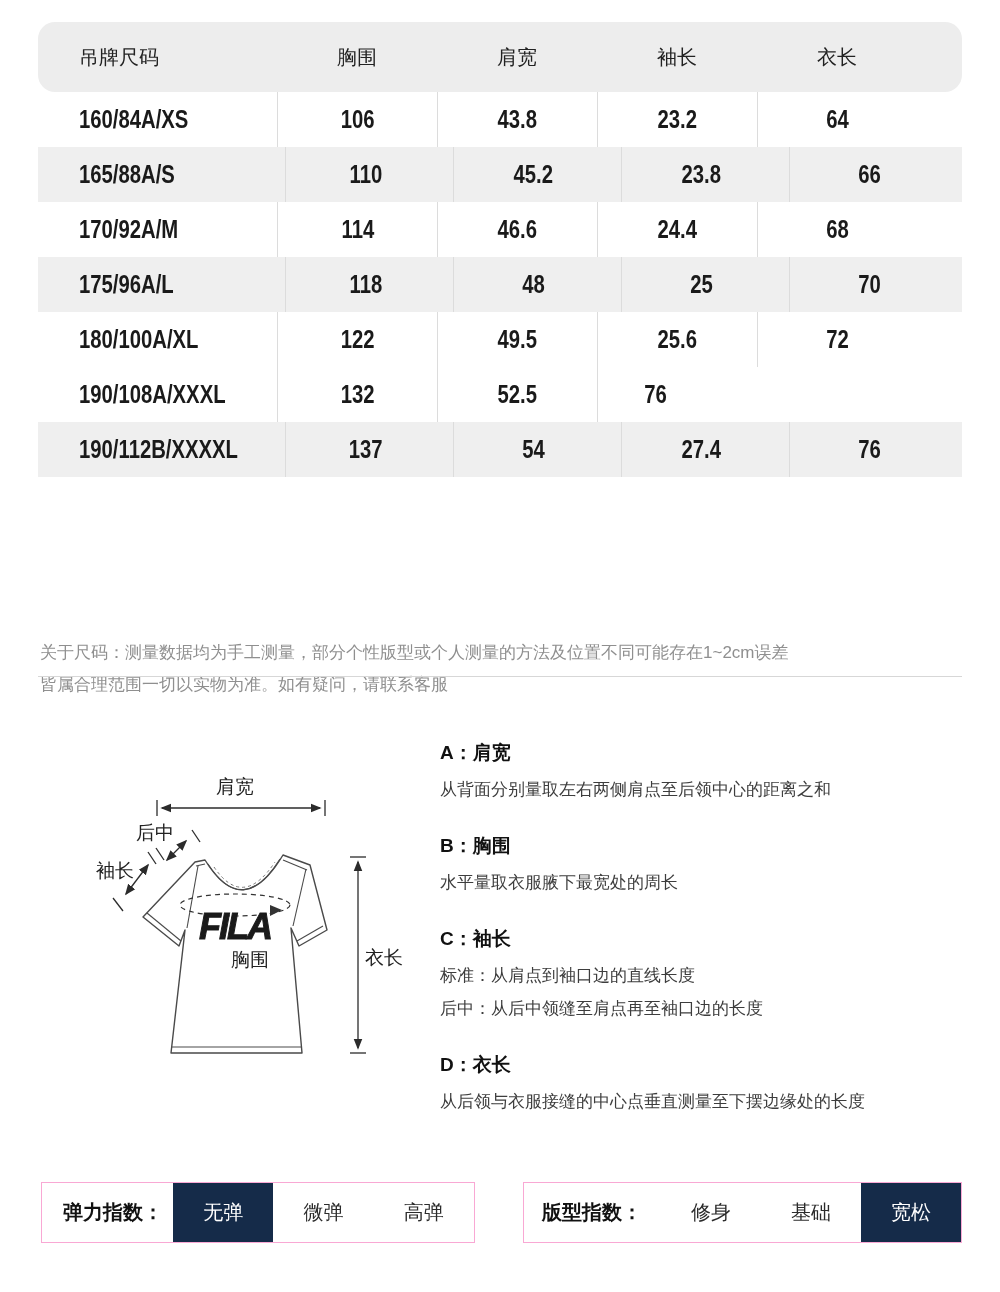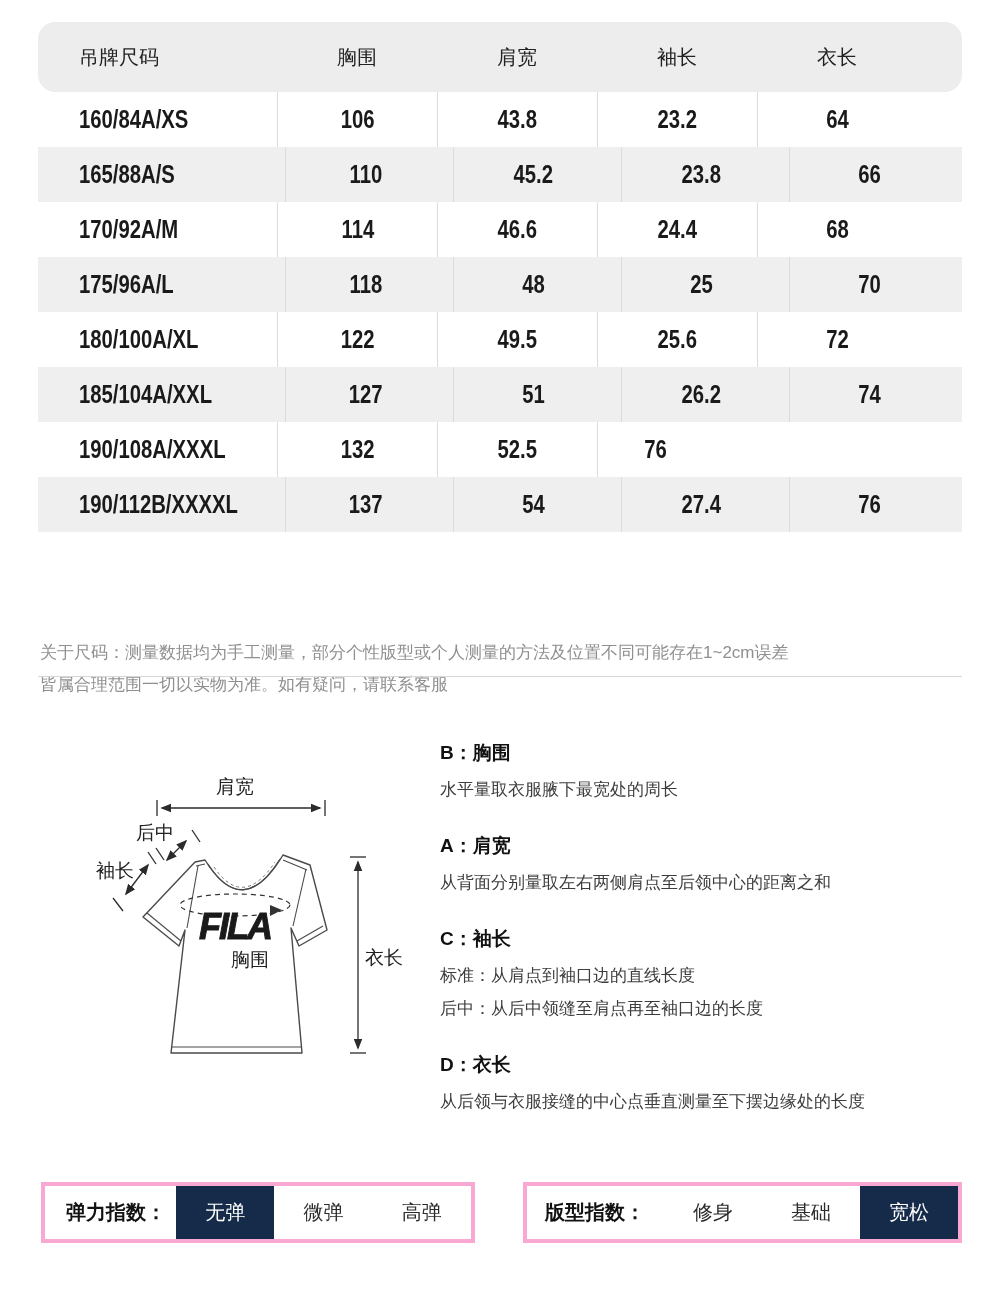--- a/index.html
+++ b/index.html
@@ -28,21 +28,21 @@
   
   .tee-svg { position:absolute; left:75px; top:760px; }
 
   
   .guide { position:absolute; left:440px; top:740px; width:545px; }
   .gsec { margin-bottom:27px; }
   .ghead { font-size:19px; font-weight:bold; color:#111; margin-bottom:7px; }
   .gline { font-size:17px; color:#3d3d3d; line-height:33px; }
 
   
-  .idx-box { position:absolute; top:1182px; height:61px; border:4px solid #f9a8d4;
+  .idx-box { position:absolute; top:1182px; height:61px; border:1px solid #f9a8d4;
              background:#fff; display:flex; align-items:stretch; }
   .idx-box.left { left:41px; width:434px; }
   .idx-box.right { left:523px; width:439px; }
   .idx-label { display:flex; align-items:center; font-size:20px; font-weight:bold; color:#111; }
   .idx-box.left .idx-label { width:131px; padding-left:21px; }
   .idx-box.right .idx-label { width:137px; padding-left:18px; }
   .idx-opt { flex:1; display:flex; align-items:center; justify-content:center;
              font-size:20px; color:#2b2b2b; }
   .idx-opt.active { background:#152b49; color:#fff; }
 </style>
@@ -148,37 +148,20 @@
       <div class="tcell">
           <span class="cond">49.5</span>
         </div>
       <div class="tcell">
           <span class="cond">25.6</span>
         </div>
       <div class="tcell c5">
           <span class="cond">72</span>
         </div>
     </div>
-    <div class="trow alt">
-      <div class="tcell c1">
-          <span class="cond">185/104A/XXL</span>
-        </div>
-      <div class="tcell">
-          <span class="cond">127</span>
-        </div>
-      <div class="tcell">
-          <span class="cond">51</span>
-        </div>
-      <div class="tcell">
-          <span class="cond">26.2</span>
-        </div>
-      <div class="tcell c5">
-          <span class="cond">74</span>
-        </div>
-    </div>
     <div class="trow">
       <div class="tcell c1">
           <span class="cond">190/108A/XXXL</span>
         </div>
       <div class="tcell">
           <span class="cond">132</span>
         </div>
       <div class="tcell">
           <span class="cond">52.5</span>
         </div>
@@ -265,26 +248,26 @@
     <text x="290" y="204" text-anchor="start" font-size="19" fill="#222">衣长</text>
     <g stroke="#2b2b2b" stroke-width="1.3">
       <line x1="275" y1="97" x2="291" y2="97"></line>
       <line x1="275" y1="293" x2="291" y2="293"></line>
       <line x1="283" y1="102" x2="283" y2="288" marker-start="url(#ah)" marker-end="url(#ah)"></line>
     </g>
   </svg>
 
   <div class="guide">
     <div class="gsec">
+      <div class="ghead">A：肩宽</div>
+      <div class="gline">从背面分别量取左右两侧肩点至后领中心的距离之和</div>
+    </div>
+    <div class="gsec">
       <div class="ghead">B：胸围</div>
       <div class="gline">水平量取衣服腋下最宽处的周长</div>
-    </div>
-    <div class="gsec">
-      <div class="ghead">A：肩宽</div>
-      <div class="gline">从背面分别量取左右两侧肩点至后领中心的距离之和</div>
     </div>
     <div class="gsec">
       <div class="ghead">C：袖长</div>
       <div class="gline">标准：从肩点到袖口边的直线长度</div>
       <div class="gline">后中：从后中领缝至肩点再至袖口边的长度</div>
     </div>
     <div class="gsec">
       <div class="ghead">D：衣长</div>
       <div class="gline">从后领与衣服接缝的中心点垂直测量至下摆边缘处的长度</div>
     </div>

